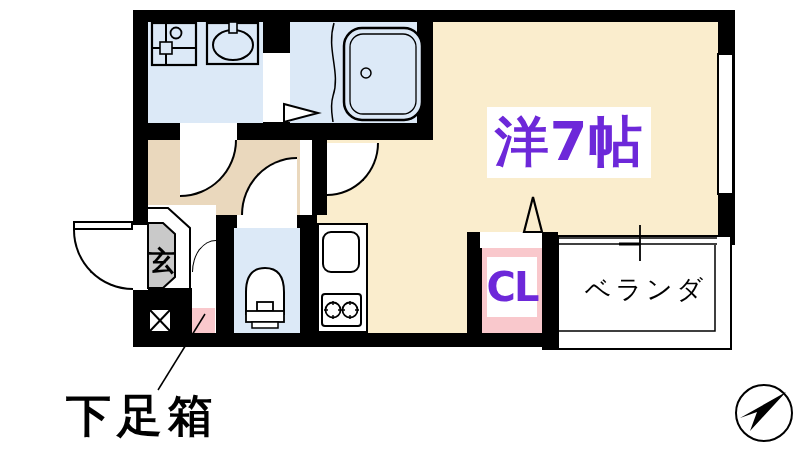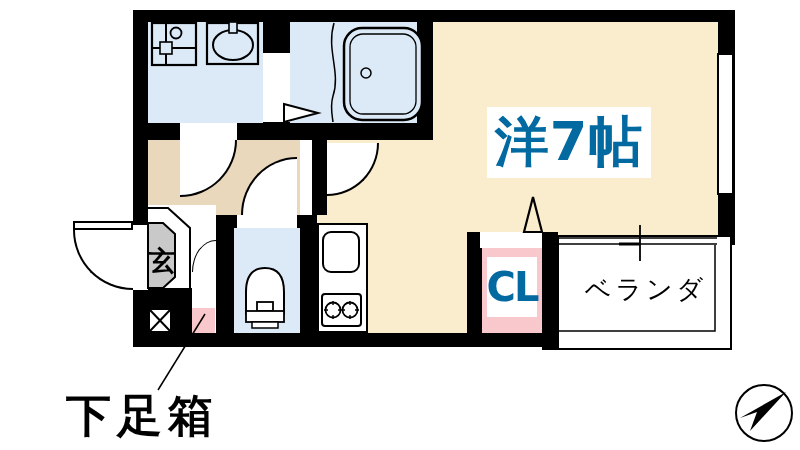--- a/index.html
+++ b/index.html
@@ -8,21 +8,21 @@
   .abs{position:absolute;}
   .wall{position:absolute;background:#000;}
   .gap{position:absolute;background:#fff;}
   .room{position:absolute;}
   .cream{background:#faedcd;}
   .tan{background:#ead8bd;}
   .wet{background:#dce9f7;}
   .pink{background:#f9c8cc;}
   .sector{position:absolute;background:#fff;}
   .labelbox{position:absolute;background:#fff;display:flex;align-items:center;justify-content:center;
-            color:#0369a1;white-space:nowrap;}
+            color:#6d28d9;white-space:nowrap;}
   svg{position:absolute;left:0;top:0;pointer-events:none;}
   .big-label{font-size:54px;font-weight:600;letter-spacing:1px;}
   .cl-label{font-size:40px;font-weight:700;letter-spacing:-2px;}
   .veranda-label{font-size:26px;font-weight:500;letter-spacing:4px;color:#000;}
   .genkan-label{font-size:27px;font-weight:600;color:#000;}
   .shoe-label{font-size:45px;font-weight:600;color:#000;letter-spacing:6px;}
 </style>
 </head>
 <body>
 

